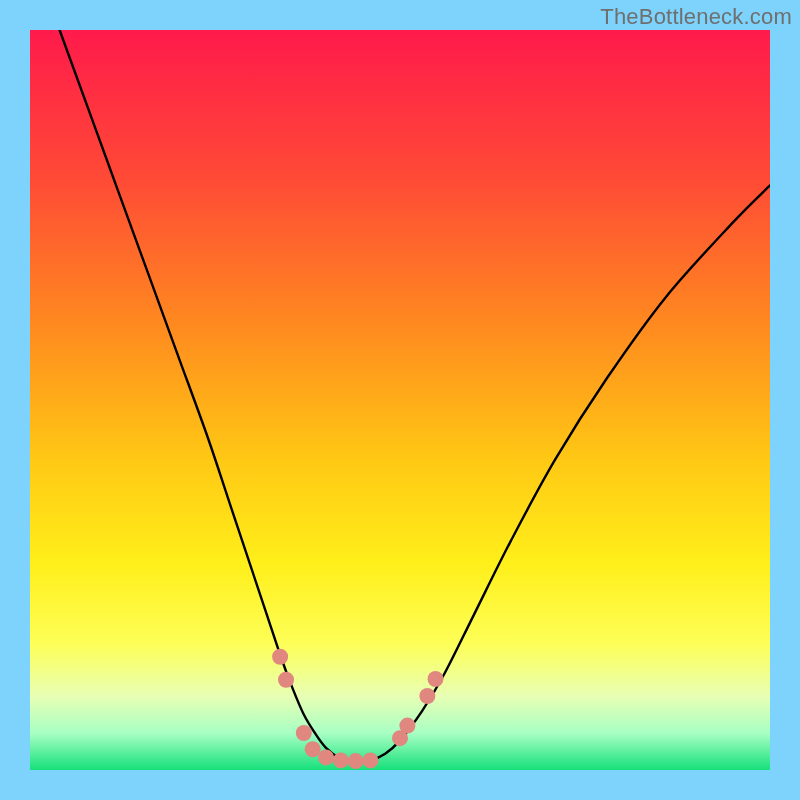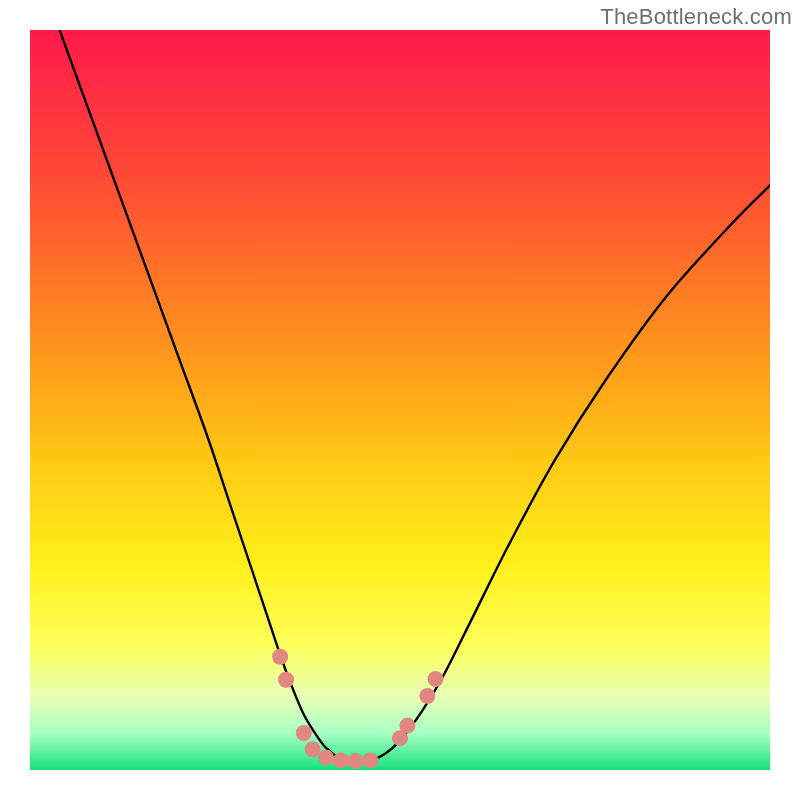--- a/index.html
+++ b/index.html
@@ -9,21 +9,21 @@
     height: 800px;
     overflow: hidden;
     background: #000;
     font-family: Arial, Helvetica, sans-serif;
   }
   .frame {
     position: absolute;
     left: 0; top: 0;
     width: 800px;
     height: 800px;
-    background: #ffffff;
+    background: #7dd3fc;
   }
   .plot {
     position: absolute;
     left: 30px;
     top: 30px;
     width: 740px;
     height: 740px;
     overflow: hidden;
   }
   .watermark {

